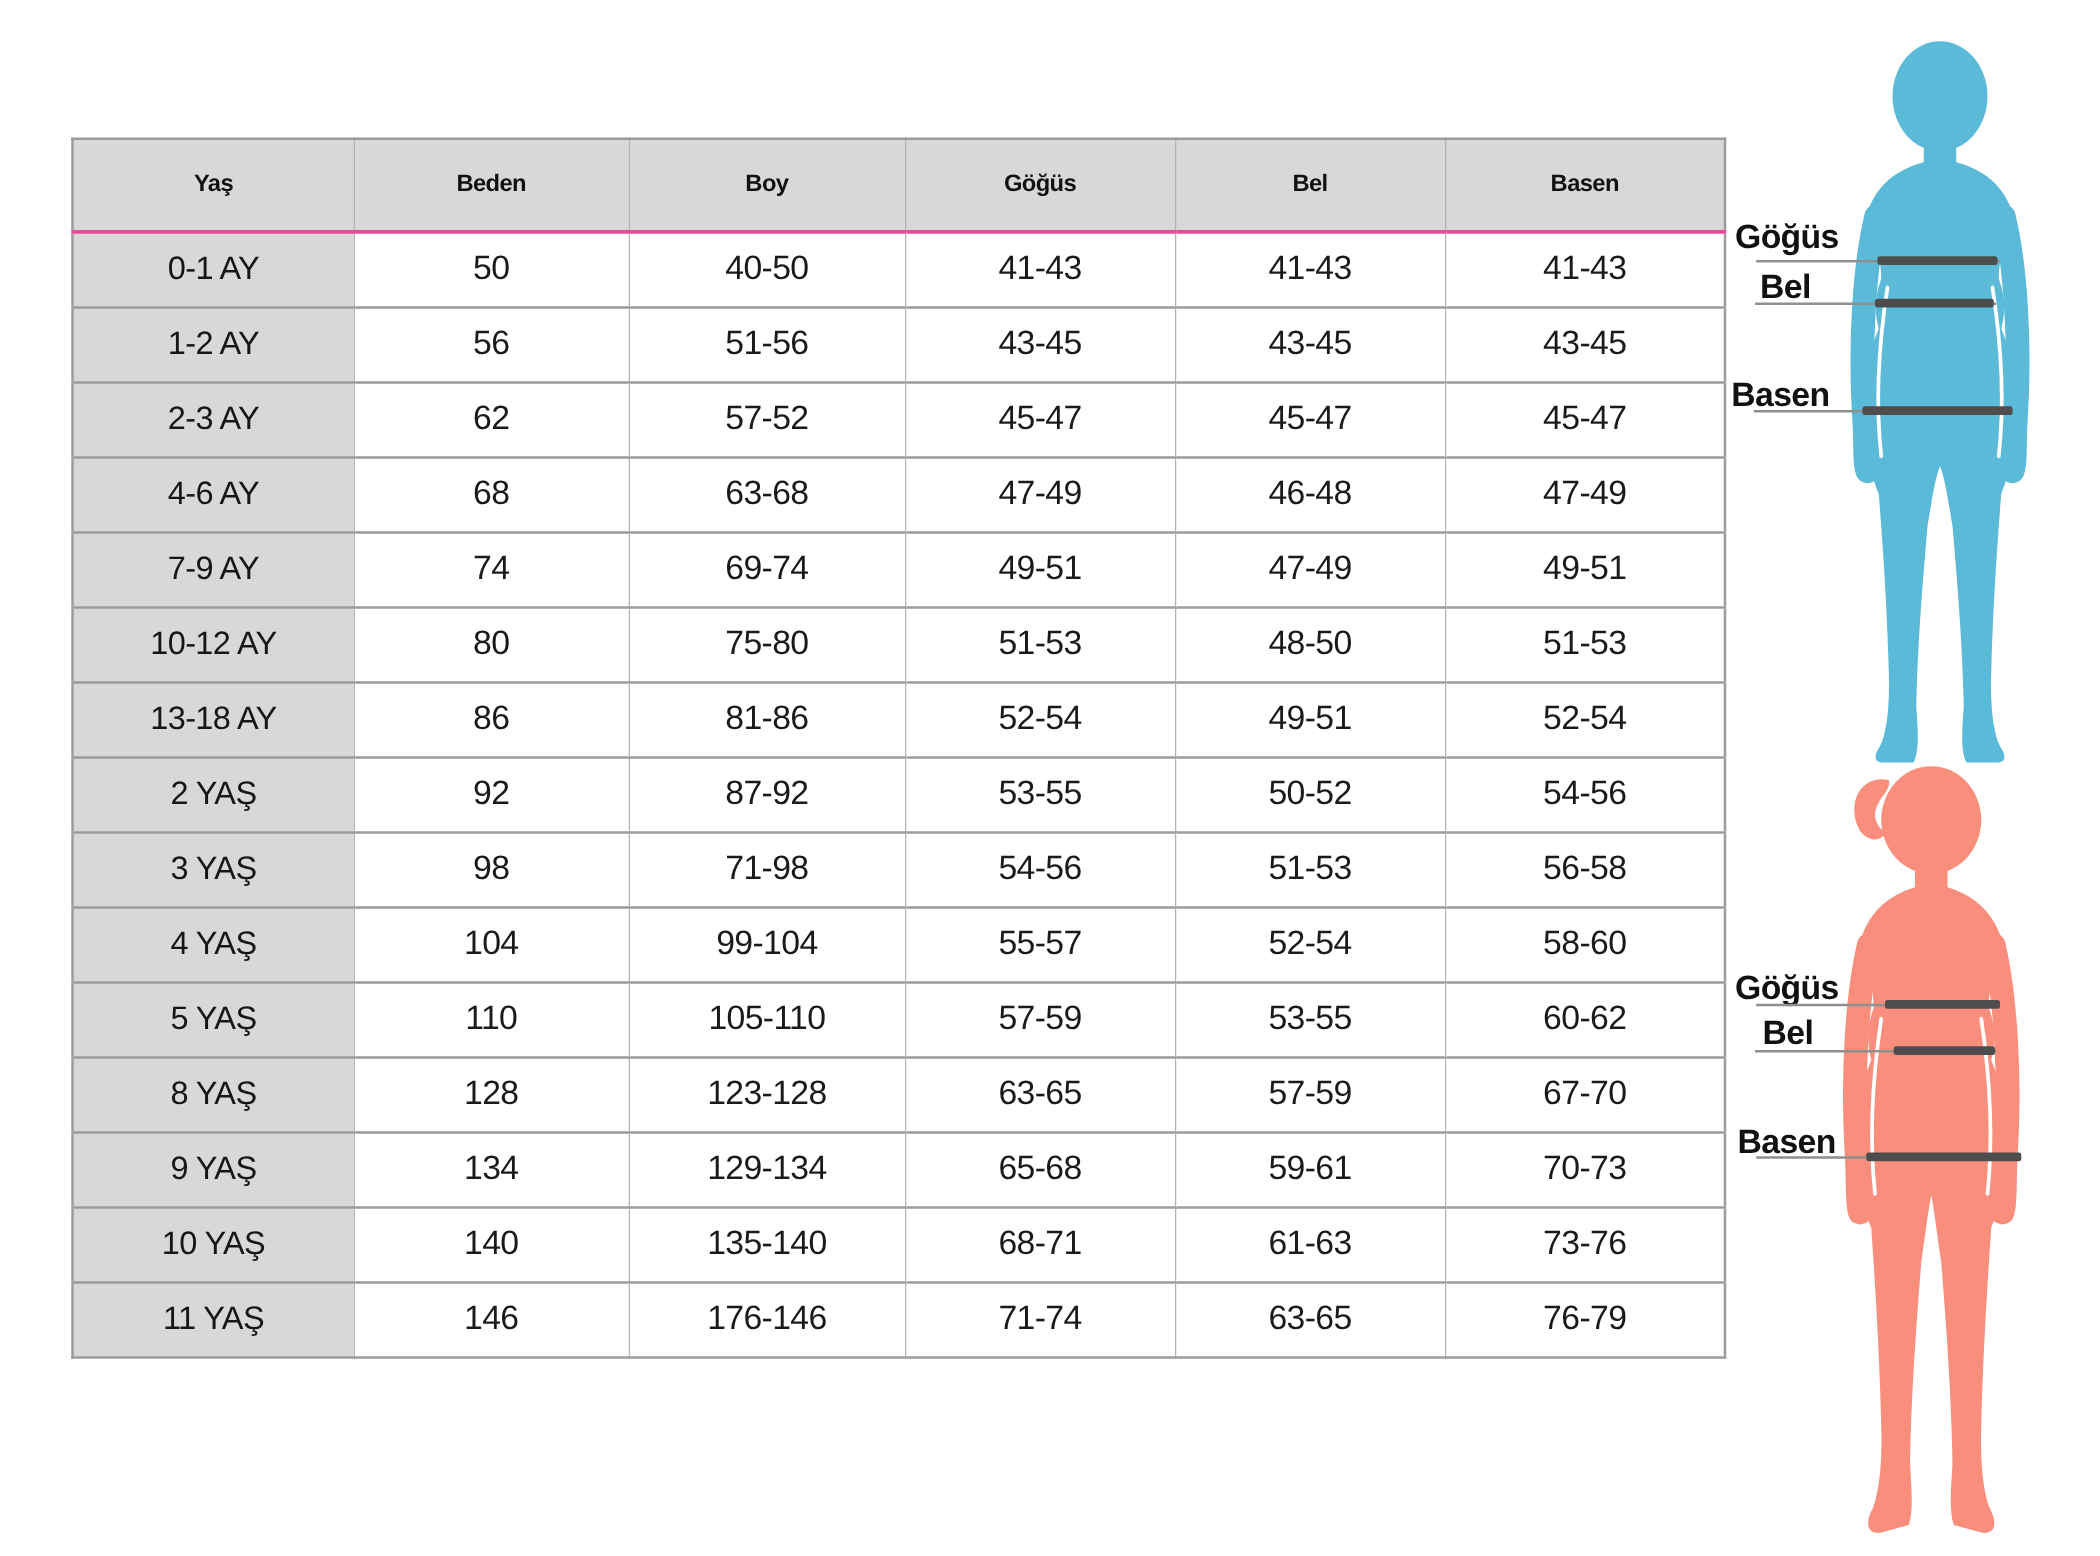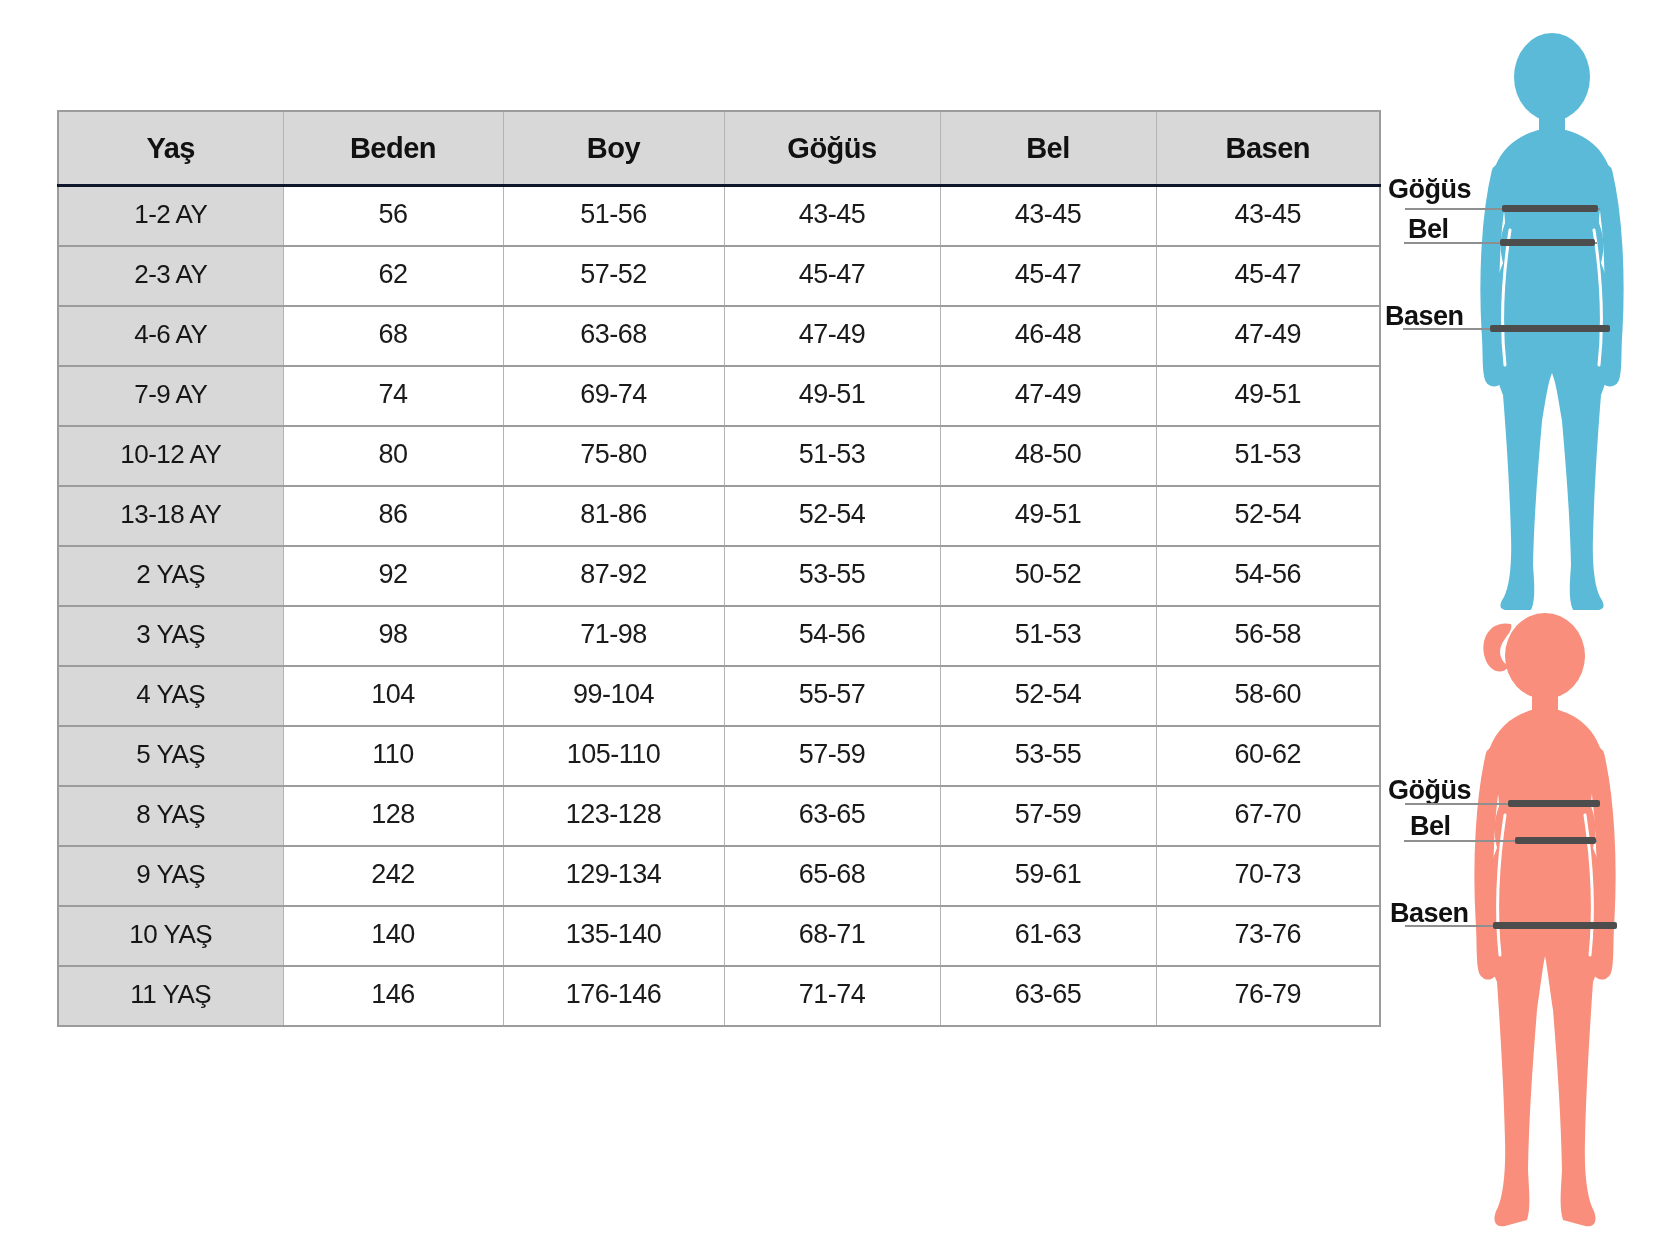--- a/index.html
+++ b/index.html
@@ -16,22 +16,22 @@
     border:2px solid var(--border,#9c9c9c);
   }
   table.size-table col.c0{width:225px}
   table.size-table col.c1{width:220px}
   table.size-table col.c2{width:221px}
   table.size-table col.c3{width:216px}
   table.size-table col.c4{width:216px}
   table.size-table col.c5{width:224px}
   table.size-table th{
     height:70px;background:var(--header_bg,#d8d8d8);
-    font-size:29px;font-weight:bold;letter-spacing:-0.5px;
-    border-bottom:3px solid #0f172a;border-left:1px solid #b3b3b3;
+    font-size:19px;font-weight:bold;letter-spacing:-0.5px;
+    border-bottom:3px solid #ec4899;border-left:1px solid #b3b3b3;
   }
   table.size-table td{
     height:53px;background:#fff;text-align:center;vertical-align:middle;
     font-size:27px;letter-spacing:-0.5px;padding-bottom:4px;
     border-top:2px solid var(--border,#9c9c9c);border-left:1px solid #b3b3b3;
     color:#1a1a1a;
   }
   table.size-table td.rowhead{
     background:var(--row_label_bg,#d8d8d8);font-size:26px;color:#161616;
   }
@@ -97,20 +97,28 @@
           <th>Yaş</th>
           <th>Beden</th>
           <th>Boy</th>
           <th>Göğüs</th>
           <th>Bel</th>
           <th>Basen</th>
         </tr>
       </thead>
     <tbody id="tbody-rows">
         <tr>
+          <td class="rowhead">0-1 AY</td>
+          <td>50</td>
+          <td>40-50</td>
+          <td>41-43</td>
+          <td>41-43</td>
+          <td>41-43</td>
+        </tr>
+        <tr>
           <td class="rowhead">1-2 AY</td>
           <td>56</td>
           <td>51-56</td>
           <td>43-45</td>
           <td>43-45</td>
           <td>43-45</td>
         </tr>
         <tr>
           <td class="rowhead">2-3 AY</td>
           <td>62</td>
@@ -186,21 +194,21 @@
         <tr>
           <td class="rowhead">8 YAŞ</td>
           <td>128</td>
           <td>123-128</td>
           <td>63-65</td>
           <td>57-59</td>
           <td>67-70</td>
         </tr>
         <tr>
           <td class="rowhead">9 YAŞ</td>
-          <td>242</td>
+          <td>134</td>
           <td>129-134</td>
           <td>65-68</td>
           <td>59-61</td>
           <td>70-73</td>
         </tr>
         <tr>
           <td class="rowhead">10 YAŞ</td>
           <td>140</td>
           <td>135-140</td>
           <td>68-71</td>

